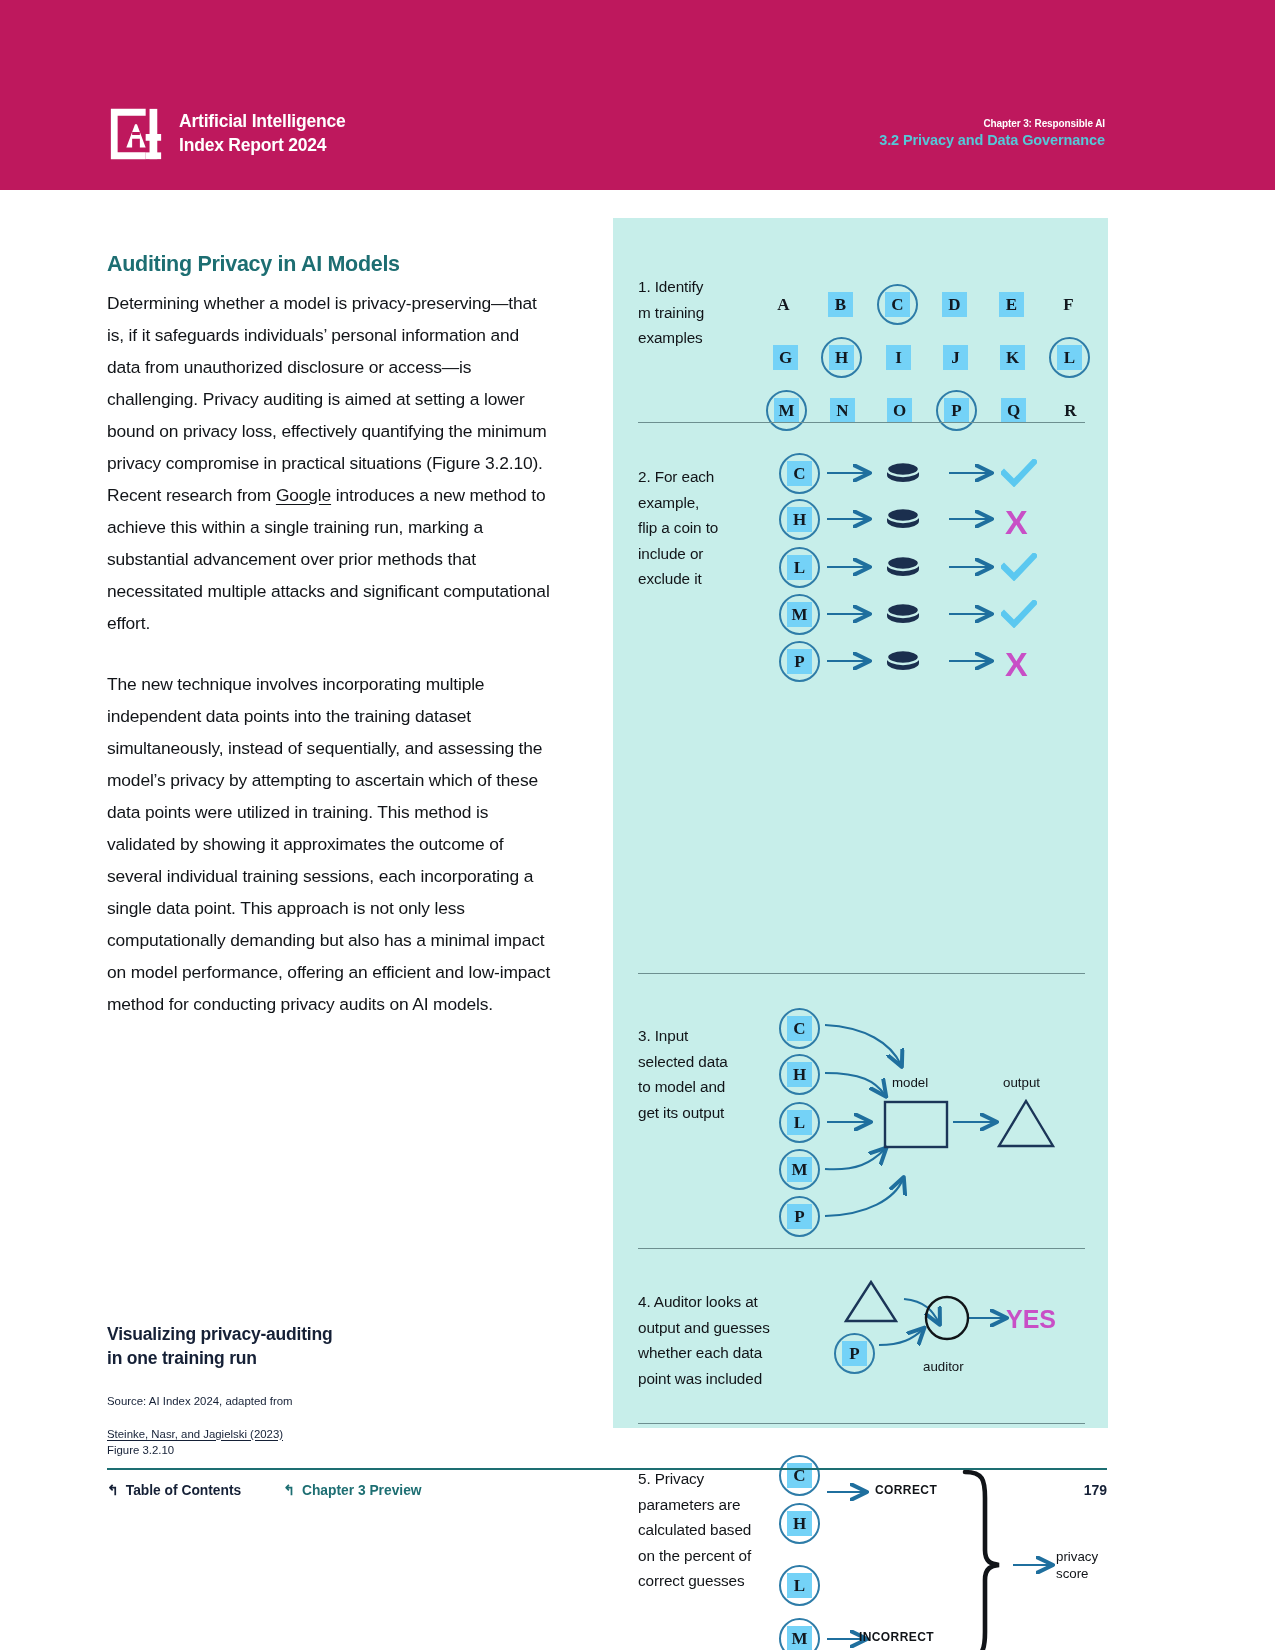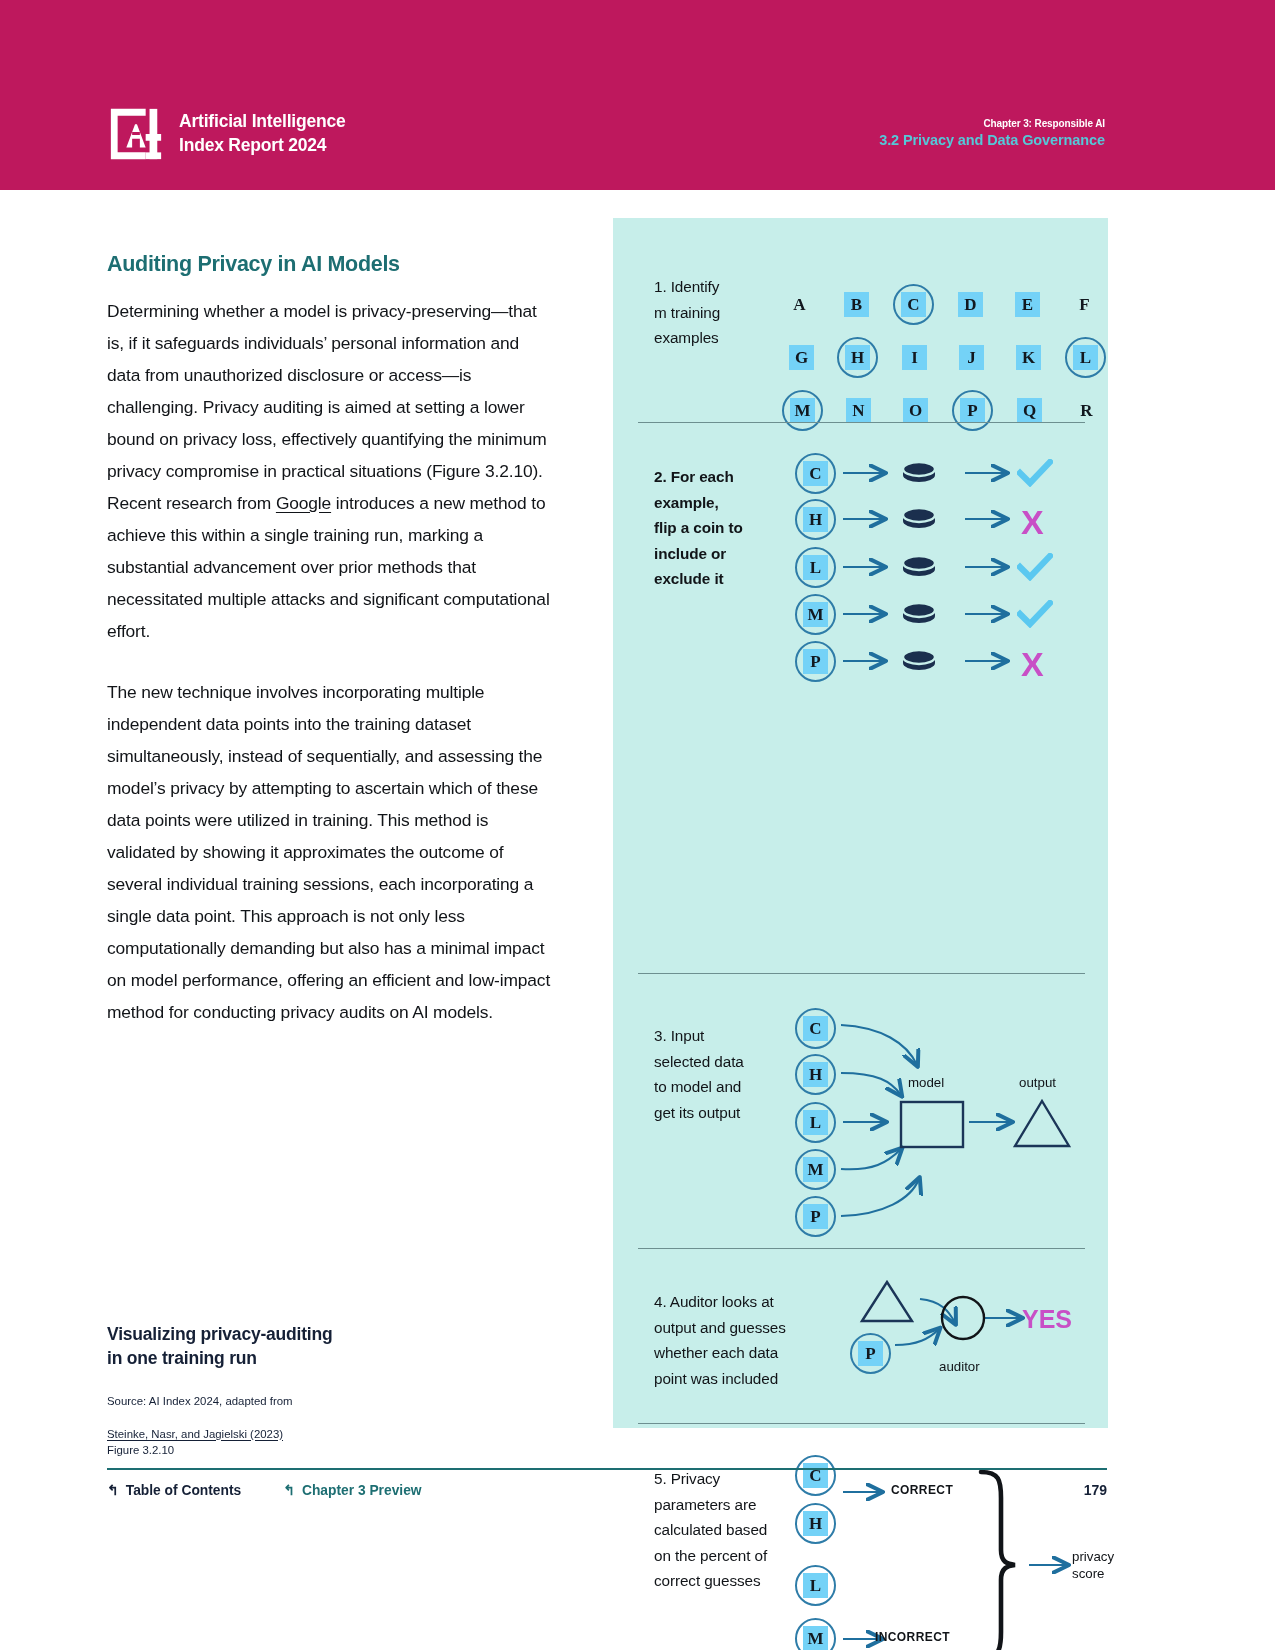--- a/index.html
+++ b/index.html
@@ -28,21 +28,21 @@
   .hdr-right {
     position: absolute; right: 170px; top: 118px; text-align: right;
   }
   .hdr-chapter { color:#ffffff; font-weight:bold; font-size:10px; letter-spacing:-0.1px;}
   .hdr-section { color:#55c8d8; font-weight:bold; font-size:14.5px; letter-spacing:-0.1px; margin-top:3px;}
 
   
   .left-col { position: absolute; left: 107px; top: 252px; width: 450px; }
   .sec-title {
     color: #1d6e72; font-size: 21.5px; font-weight: bold; letter-spacing: -0.3px;
-    margin-bottom: 18px;
+    margin-bottom: 10px;
   }
   .body-p {
     color: #111418; font-size: 17.4px; line-height: 32px; letter-spacing: -0.15px;
     margin-bottom: 29px;
   }
   .body-p u { text-decoration: underline; text-underline-offset: 3px; }
 
   
   .caption {
     position: absolute; left: 107px; top: 1322px; width: 485px; 
@@ -57,21 +57,21 @@
   }
   .cap-sub u { text-decoration: underline; text-underline-offset: 2px; }
   .cap-fig { color: #152036; font-size: 11.4px; line-height: 16.5px; }
 
   
   .panel {
     position: absolute; left: 613px; top: 218px; width: 495px; height: 1210px;
     background: #c7eeea;
   }
   .step {
-    position: absolute; left: 16px; width: 495px;
+    position: absolute; left: 0; width: 495px;
   }
   .step-label {
     position: absolute; left: 25px; width: 160px;
     font-size: 15.3px; line-height: 25.5px; color: #111418; letter-spacing: -0.1px;
   }
   .divider {
     position: absolute; left: 25px; width: 447px; height: 1px; background: #6d8f90;
   }
 
   
@@ -179,21 +179,21 @@
       <div class="tok" style="left:274px;top:150px;">O</div>
       <div class="ring" style="left:323px;top:142px;"></div>
       <div class="tok" style="left:331px;top:150px;">P</div>
       <div class="tok" style="left:388px;top:150px;">Q</div>
       <div class="tok plain" style="left:445px;top:150px;">R</div>
     </div>
 
     <div class="divider" style="top:204px;"></div>
 
     <div class="step" style="top:230px;height:215px;">
-      <div class="step-label" style="top:16px;white-space:pre-line;font-weight:bold;">2. For each
+      <div class="step-label" style="top:16px;white-space:pre-line;">2. For each
 example,
 flip a coin to
 include or
 exclude it</div>
 
       <svg class="ov" width="495" height="230">
         <defs>
           <marker id="ah" markerWidth="9" markerHeight="9" refX="7" refY="4.5" orient="auto">
             <path d="M0,0.6 L8,4.5 L0,8.4" fill="none" stroke="#1f6f9e" stroke-width="1.9" stroke-linecap="round" stroke-linejoin="round"></path>
           </marker>

